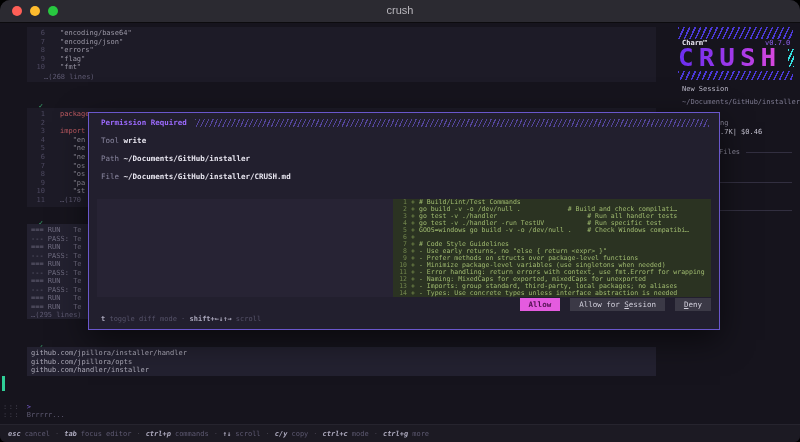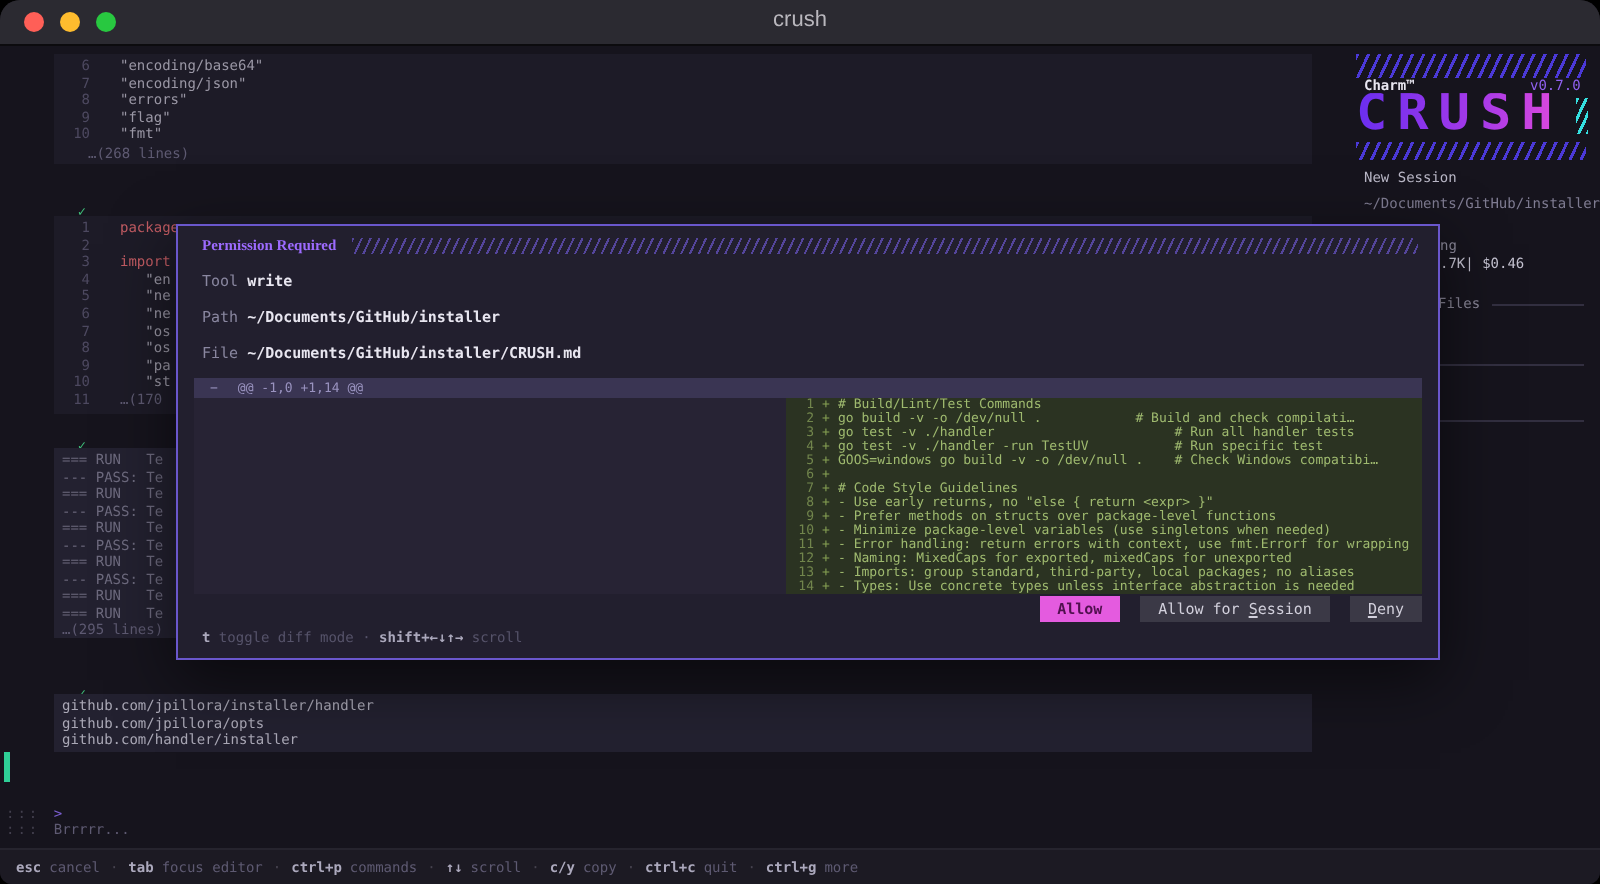--- a/index.html
+++ b/index.html
@@ -19,21 +19,21 @@
   .lineno{color:#4d4960;display:inline-block;width:14px;text-align:right;margin-right:15px;}
   .check{color:#3dba77;} .tool{color:#4f9ddb;font-weight:bold;}
   .panel{position:absolute;background:#1d1b27;}
   .outpanel{position:absolute;background:#232130;}
   .codeline{height:8.6px;}
   .outline{height:8.5px;color:#6d6a7e;}
   .ghline{height:8.6px;color:#aaa8b6;}
   
   #dialog{position:absolute;left:88px;top:112px;width:630px;height:216px;background:#221f2e;
           border:1px solid #6a57cc;box-shadow:0 10px 30px rgba(0,0,0,.55);z-index:5;}
-  #dlg-header{position:absolute;left:12px;top:5px;right:10px;display:flex;align-items:center;font-family:Liberation Serif, serif;}
+  #dlg-header{position:absolute;left:12px;top:5px;right:10px;display:flex;align-items:center;}
   #dlg-title{color:#9d6bff;font-weight:bold;font-size:7.5px;}
   #dlg-slashes{flex:1;height:8px;margin-left:8px;
      background:repeating-linear-gradient(115deg,#54459b 0,#54459b 1px,transparent 1px,transparent 4px);}
   .field{position:absolute;left:12px;font-size:7.5px;}
   .field .lbl{color:#8a87a0;} .field .val{color:#e8e6f0;font-weight:bold;}
   #diff{position:absolute;left:8px;top:76px;width:614px;height:108px;}
   #hunkbar{position:absolute;left:0;top:0;width:614px;height:10px;background:#3a3553;
            color:#9a93c0;font-size:6.5px;line-height:10px;}
   #hunkbar .ic{margin:0 10px 0 8px;}
   #diff-left{position:absolute;left:0;top:10px;width:296px;height:98px;background:#272334;}
@@ -56,21 +56,21 @@
         -webkit-background-clip:text;background-clip:text;color:transparent;}
   #cyan-glitch{position:absolute;left:788px;top:49px;width:6px;height:18px;
         background:repeating-linear-gradient(115deg,#35e0e0 0,#35e0e0 1.5px,transparent 1.5px,transparent 4px);}
   .rule{position:absolute;height:1px;background:#322f40;}
   
   #statusbar{position:absolute;left:0;bottom:0;width:800px;height:18px;background:#1c1a23;
              border-top:1px solid #26242e;display:flex;align-items:center;padding-left:8px;box-sizing:border-box;}
   .status-item{font-size:7px;white-space:pre;}
   .status-item .sep{color:#46434f;margin:0 5px;}
   .status-item:first-child .sep{display:none;}
-  .status-item .k{color:#aca9bd;font-weight:bold;margin-right:4px;}
+  .status-item .k{color:#aca9bd;font-weight:bold;margin-right:4px;font-style:italic;}
   .status-item .l{color:#5e5a72;}
   #caret{position:absolute;left:2px;top:376px;width:3px;height:15px;background:#2fcf97;}
   .dots{position:absolute;left:3px;color:#43404e;font-size:7px;letter-spacing:1.5px;}
 </style>
 </head>
 <body>
 
 <div id="win">
 
   <div id="titlebar">
@@ -141,23 +141,20 @@
     <div class="field" style="top:23px;">
       <span class="lbl">Tool</span> <span class="val">write</span>
     </div>
     <div class="field" style="top:41px;">
       <span class="lbl">Path</span> <span class="val">~/Documents/GitHub/installer</span>
     </div>
     <div class="field" style="top:59px;">
       <span class="lbl">File</span> <span class="val">~/Documents/GitHub/installer/CRUSH.md</span>
     </div>
     <div id="diff">
-      <div id="hunkbar">
-        <span class="ic">−</span><span>@@ -1,0 +1,14 @@</span>
-      </div>
       <div id="diff-left"></div>
       <div id="diff-right">
           <div class="drow"><span class="dnum">1</span><span class="dsign">+</span><span class="dtext"># Build/Lint/Test Commands</span></div>
           <div class="drow"><span class="dnum">2</span><span class="dsign">+</span><span class="dtext">go build -v -o /dev/null .            # Build and check compilati…</span></div>
           <div class="drow"><span class="dnum">3</span><span class="dsign">+</span><span class="dtext">go test -v ./handler                       # Run all handler tests</span></div>
           <div class="drow"><span class="dnum">4</span><span class="dsign">+</span><span class="dtext">go test -v ./handler -run TestUV           # Run specific test</span></div>
           <div class="drow"><span class="dnum">5</span><span class="dsign">+</span><span class="dtext">GOOS=windows go build -v -o /dev/null .    # Check Windows compatibi…</span></div>
           <div class="drow"><span class="dnum">6</span><span class="dsign">+</span><span class="dtext"></span></div>
           <div class="drow"><span class="dnum">7</span><span class="dsign">+</span><span class="dtext"># Code Style Guidelines</span></div>
           <div class="drow"><span class="dnum">8</span><span class="dsign">+</span><span class="dtext">- Use early returns, no "else { return &lt;expr&gt; }"</span></div>
@@ -178,17 +175,17 @@
       <span class="k">t</span><span> toggle diff mode </span><span>·</span><span class="k"> shift+←↓↑→</span><span> scroll</span>
     </div>
   </div>
 
   <div id="statusbar">
       <span class="status-item"><span class="k">esc</span><span class="l">cancel</span></span>
       <span class="status-item"><span class="sep">·</span><span class="k">tab</span><span class="l">focus editor</span></span>
       <span class="status-item"><span class="sep">·</span><span class="k">ctrl+p</span><span class="l">commands</span></span>
       <span class="status-item"><span class="sep">·</span><span class="k">↑↓</span><span class="l">scroll</span></span>
       <span class="status-item"><span class="sep">·</span><span class="k">c/y</span><span class="l">copy</span></span>
-      <span class="status-item"><span class="sep">·</span><span class="k">ctrl+c</span><span class="l">quit</span></span>
+      <span class="status-item"><span class="sep">·</span><span class="k">ctrl+c</span><span class="l">mode</span></span>
       <span class="status-item"><span class="sep">·</span><span class="k">ctrl+g</span><span class="l">more</span></span>
     </div>
 
 </div>
 
 </body></html>

